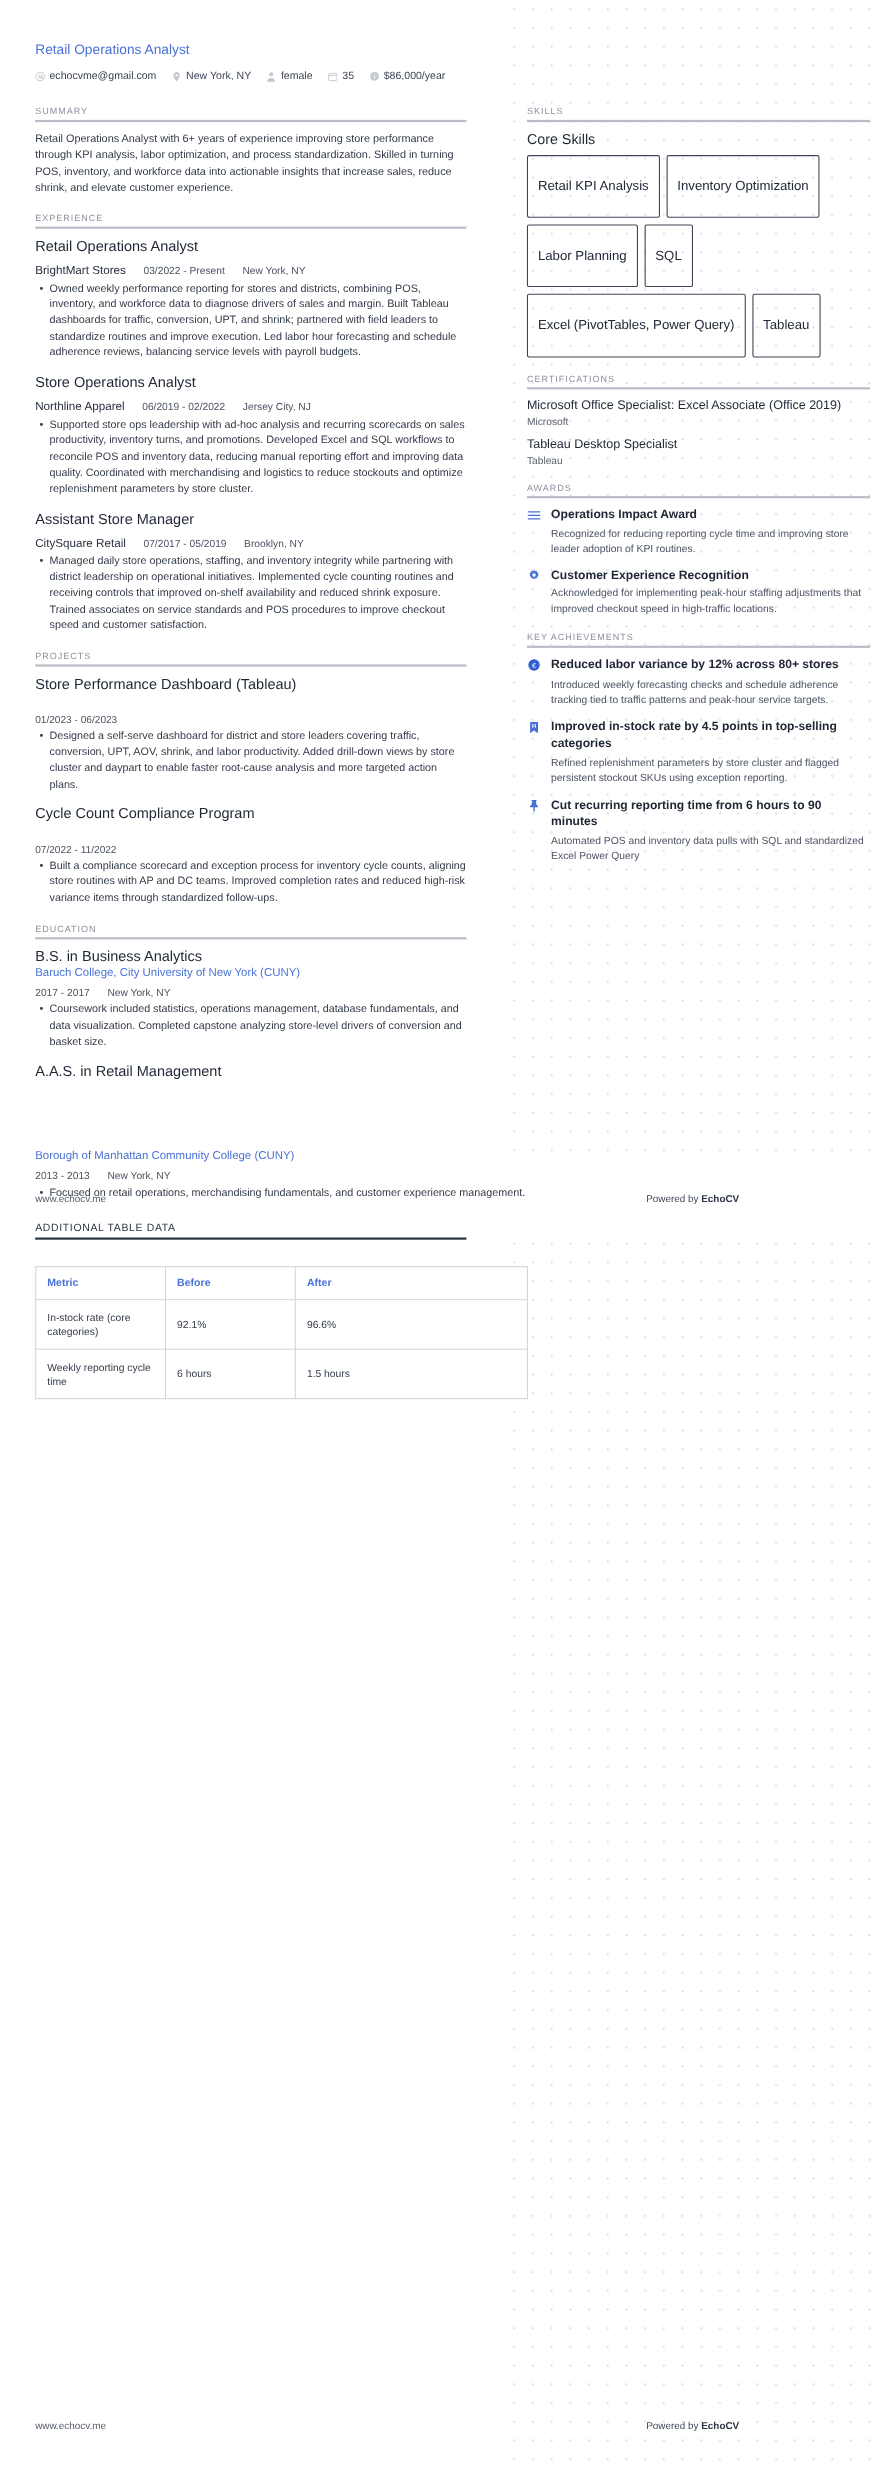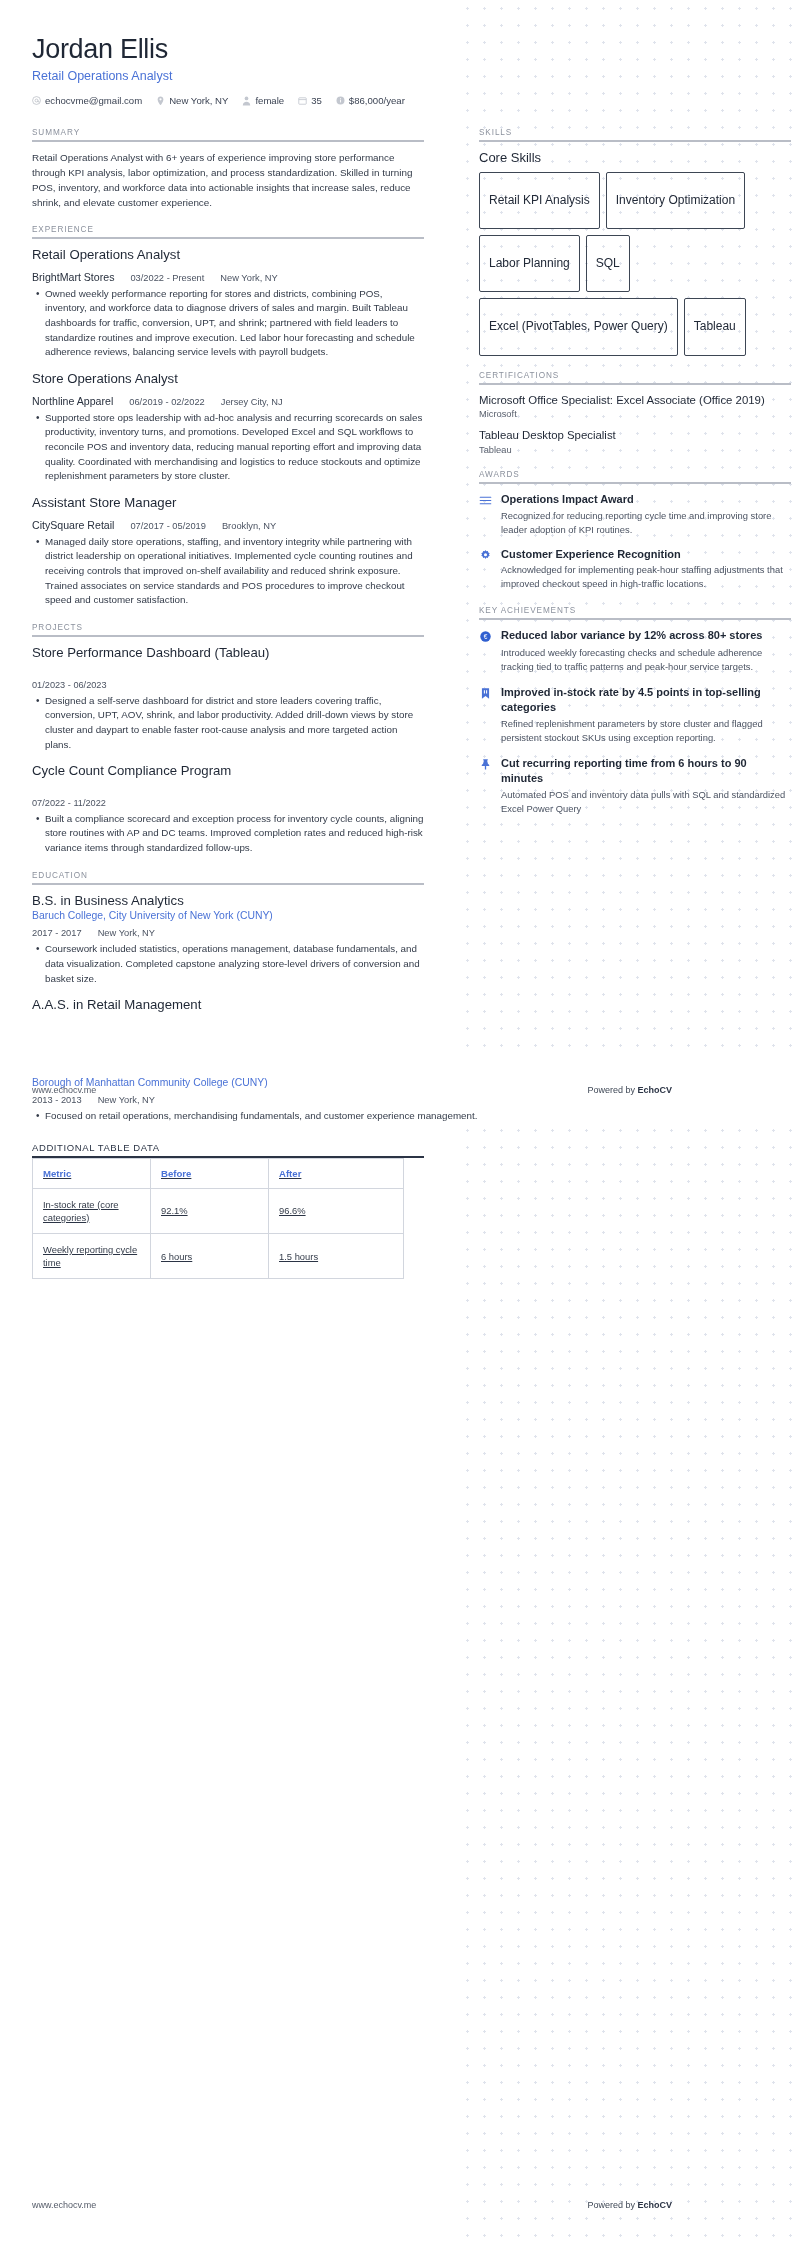--- a/index.html
+++ b/index.html
@@ -181,25 +181,24 @@
   }
   .footer .brand { color: #3f4856; }
   .footer .brand b { color: #2b3445; }
   .footer-1 { top: 1085px; }
   .footer-2 { top: 2200px; }
 
   
   .lower { position: relative; z-index: 2; padding: 0 32px; margin-top: 48px; }
 
   table.addl {
-    width: 372px;
+    width: 448px;
     border-collapse: collapse;
-    margin-top: 0;
+    margin-top: 24px;
     background: #fff;
-    text-decoration: underline;
   }
   table.addl th {
     text-align: left;
     font-size: 9.6px;
     color: #4a72d6;
     font-weight: bold;
     padding: 9px 10px;
     border: 1px solid #d2d6de;
     background: #fff;
   }
@@ -216,21 +215,20 @@
   .table-top-rule { height: 2px; background: #2b3445; width: 392px; margin-top: 3px; }
 </style>
 </head>
 <body>
 
 <div class="page">
 
   <div class="inner">
 
     <div class="header">
-      <div class="name">Jordan Ellis</div>
       <div class="title">Retail Operations Analyst</div>
 
       <div class="contact">
         <span class="item">
           <span>
             <svg width="9" height="9" viewBox="0 0 16 16">
                 <circle cx="8" cy="8" r="7" fill="none" stroke="#b6bac3" stroke-width="1.3"></circle>
                 <circle cx="8" cy="8" r="2.6" fill="none" stroke="#b6bac3" stroke-width="1.3"></circle>
                 <path d="M10.6 8v2.4h2.4" fill="none" stroke="#b6bac3" stroke-width="1.3"></path>
               </svg>

